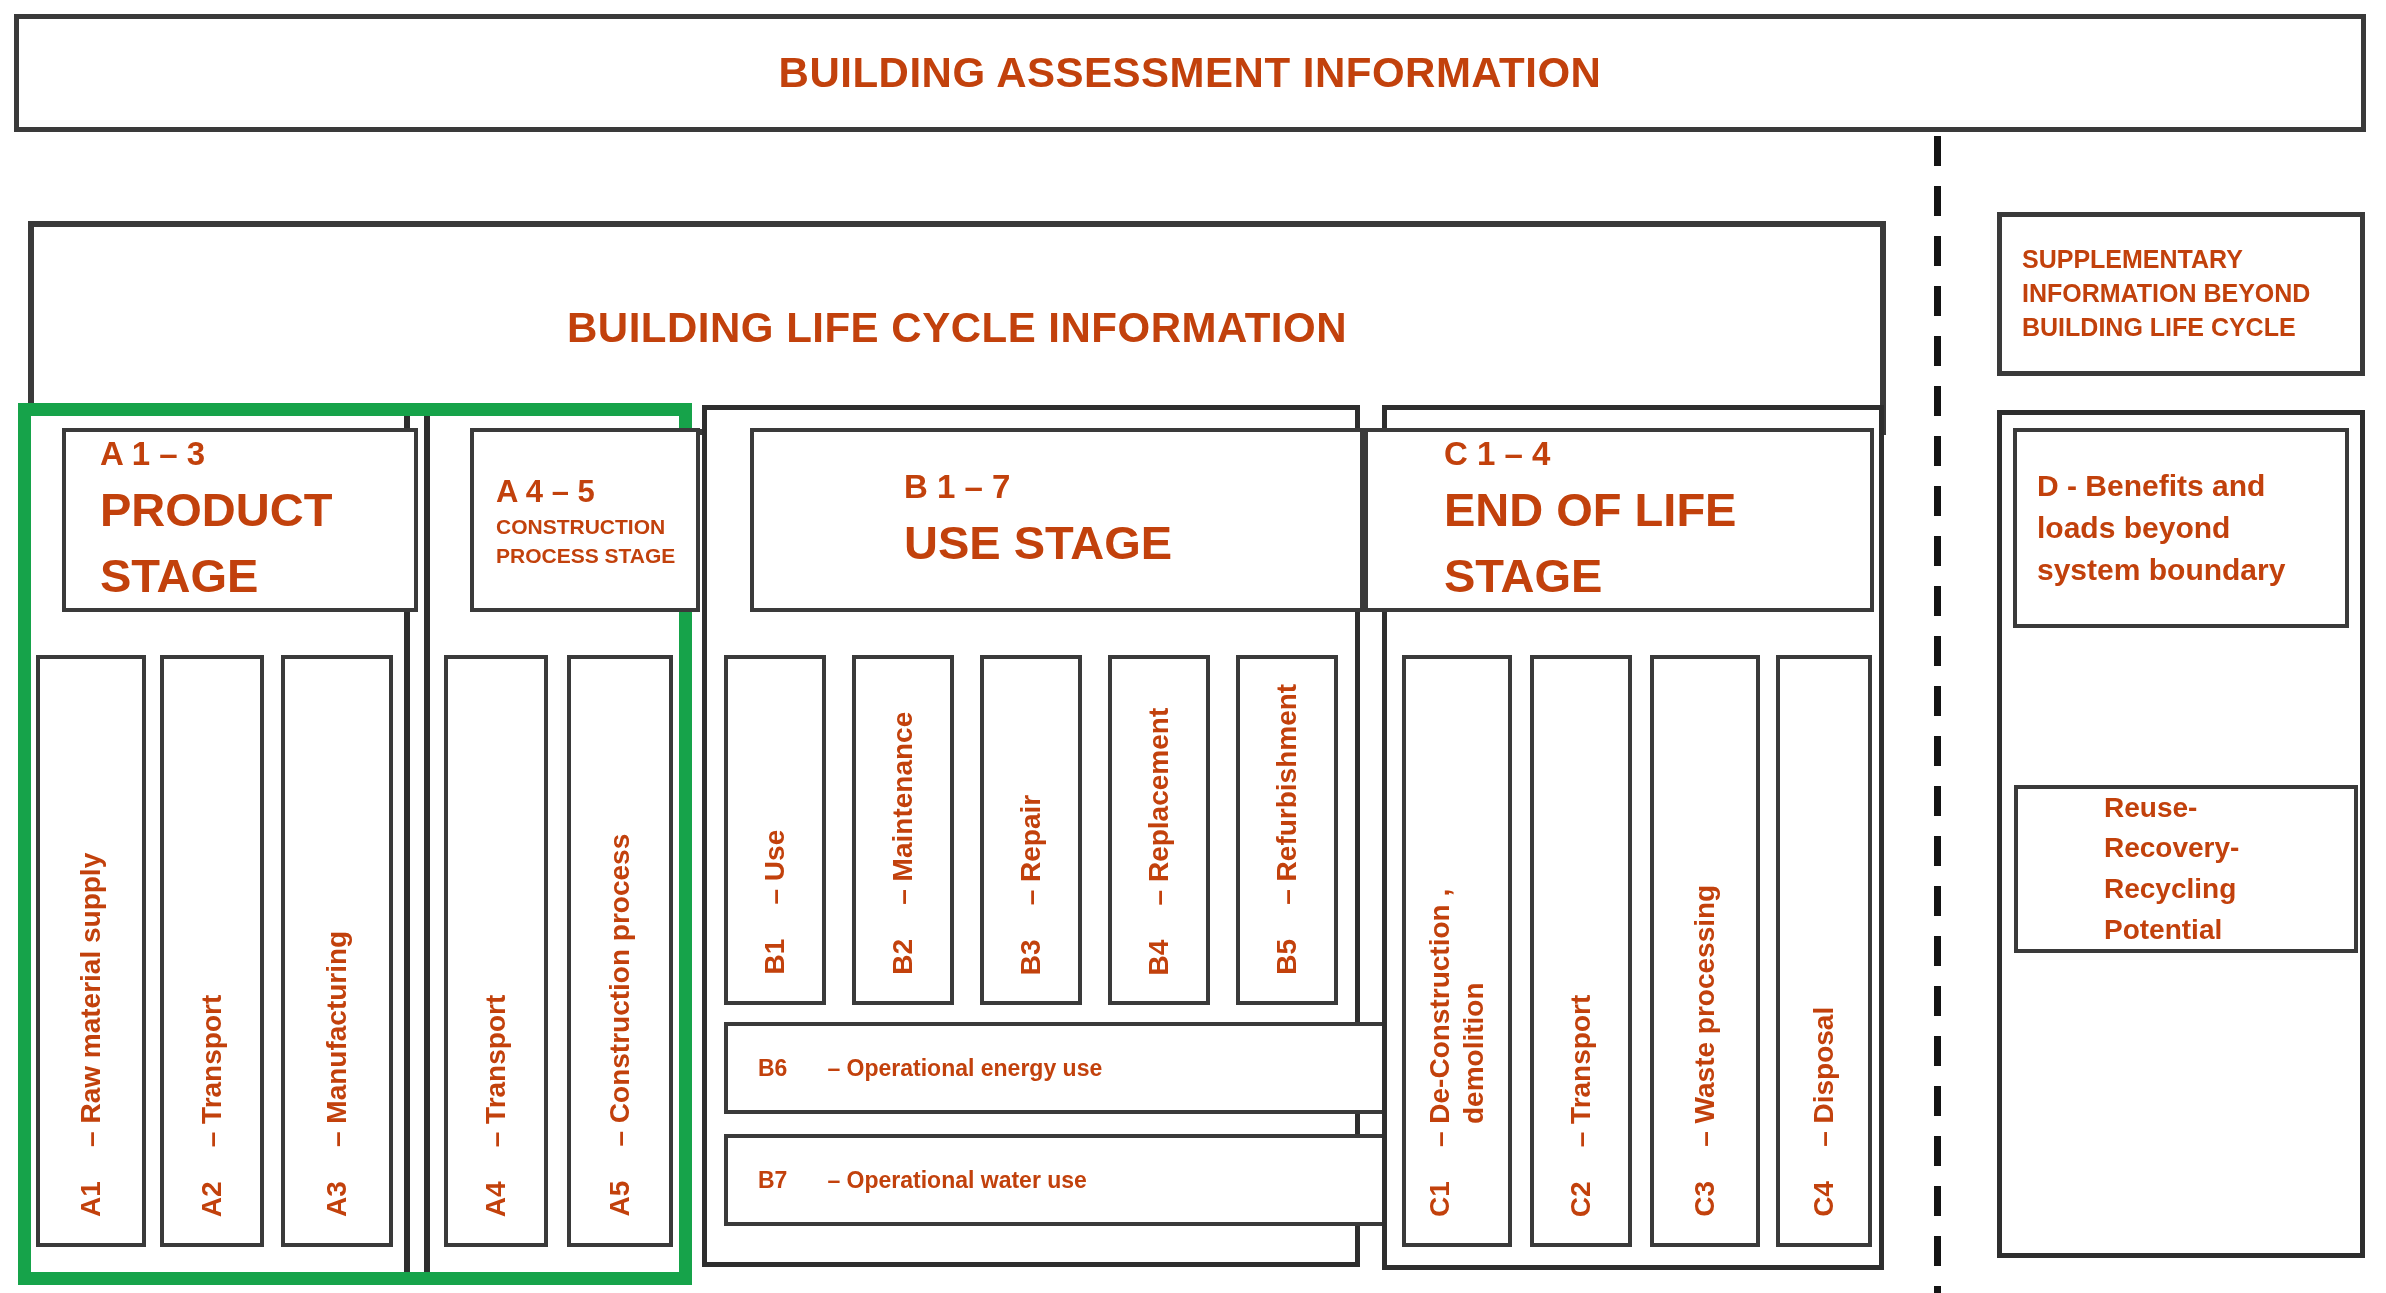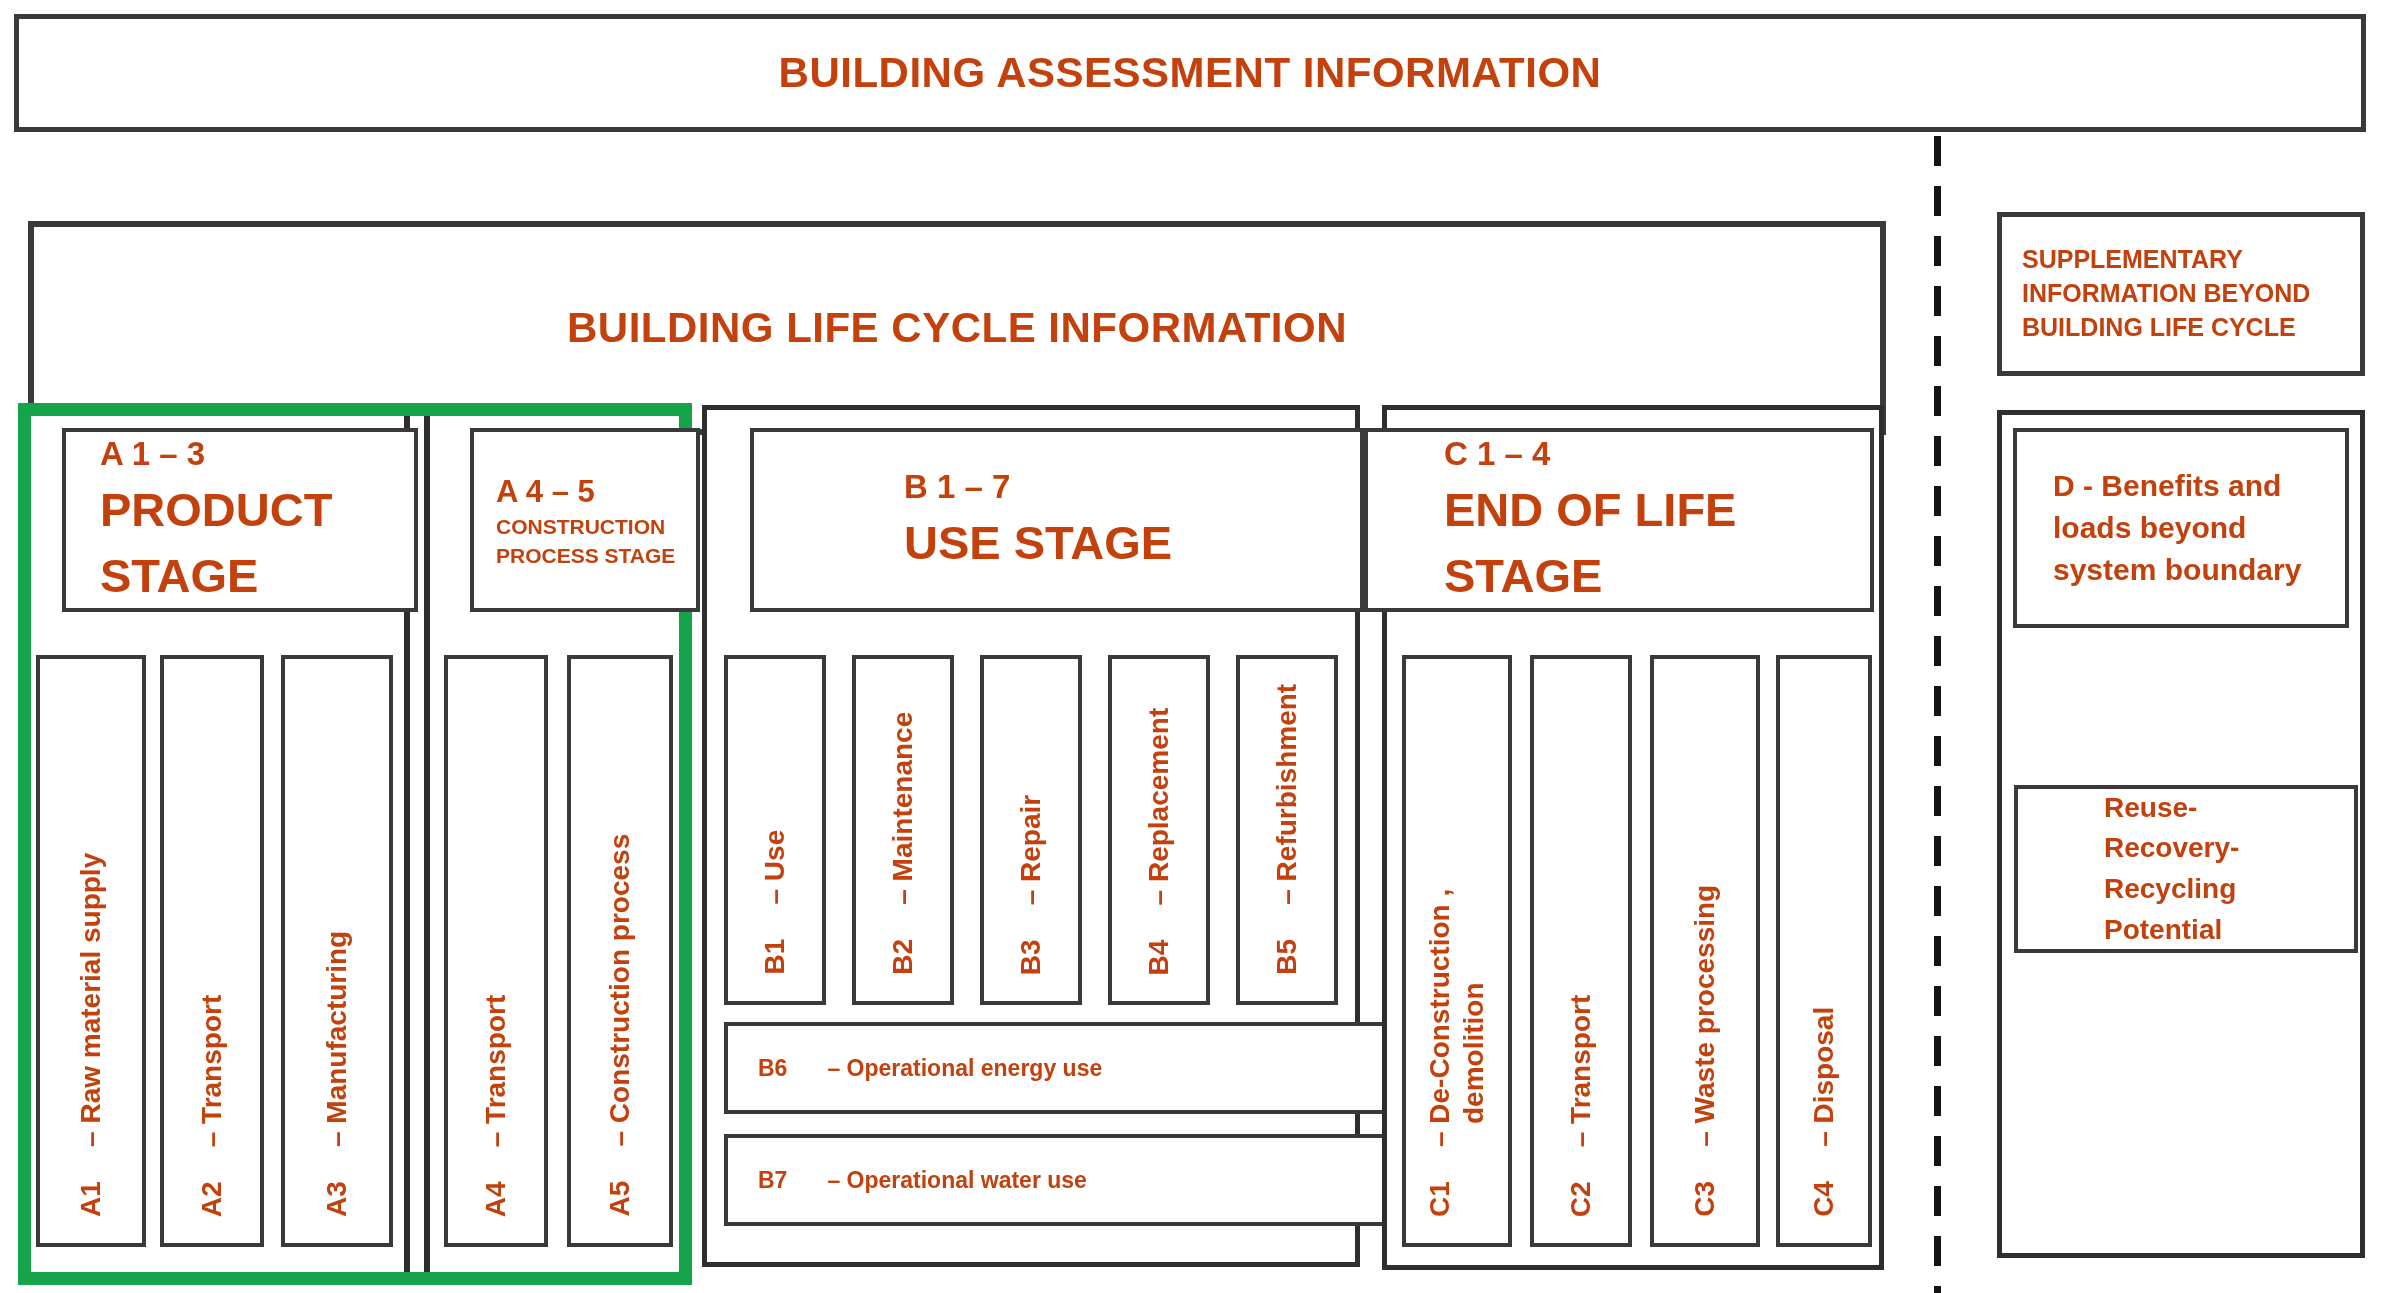--- a/index.html
+++ b/index.html
@@ -35,21 +35,21 @@
   .vcol{top:655px;height:592px;display:flex;justify-content:center;align-items:flex-end;}
   .vcol-b{top:655px;height:350px;}
   .vlabel{writing-mode:vertical-rl;transform:rotate(180deg);
           font-size:28px;font-weight:700;margin-bottom:26px;line-height:1.2;white-space:nowrap;}
   .vlabel .mtext{margin-inline-start:34px;}
   .vline2{text-align:center;}
   .wmod{left:724px;width:696px;height:92px;display:flex;align-items:center;
         padding-left:30px;font-size:23px;font-weight:700;gap:12px;}
   .wmod .mtext{margin-left:28px;}
   .dhdr{left:2013px;top:428px;width:336px;height:200px;display:flex;flex-direction:column;
-        justify-content:center;padding-left:36px;font-size:30px;font-weight:700;line-height:1.4;}
+        justify-content:center;padding-left:20px;font-size:30px;font-weight:700;line-height:1.4;}
   .reuse{left:2014px;top:785px;width:344px;height:168px;display:flex;flex-direction:column;
          justify-content:center;padding-left:86px;font-size:28px;font-weight:700;line-height:1.45;}
 </style>
 </head>
 <body>
 
 <div class="canvas">
 
   <div class="box banner banner1">
     <span>BUILDING ASSESSMENT INFORMATION</span>

